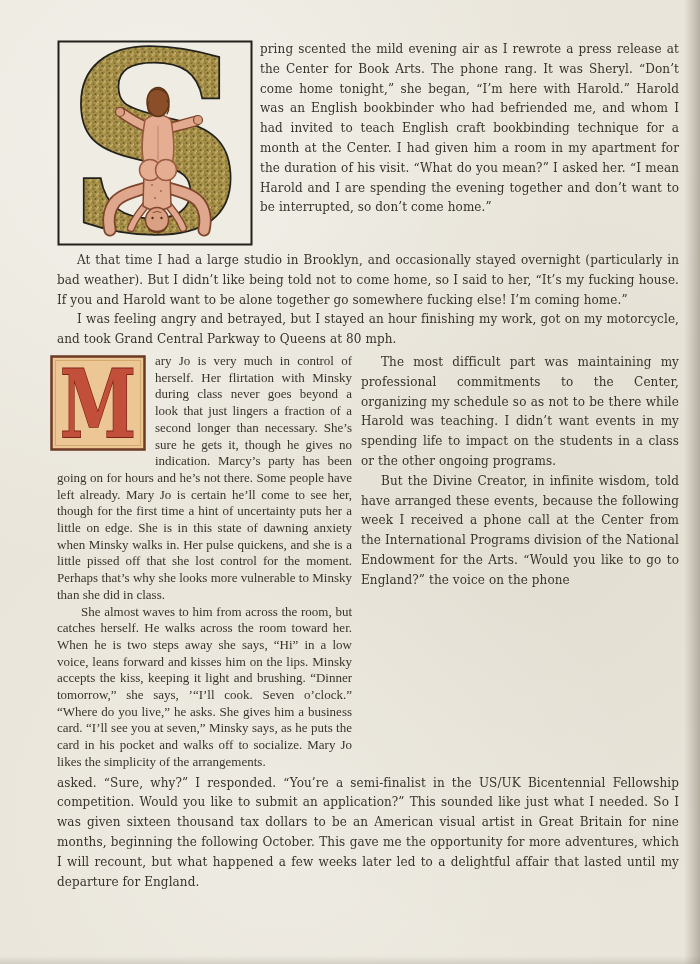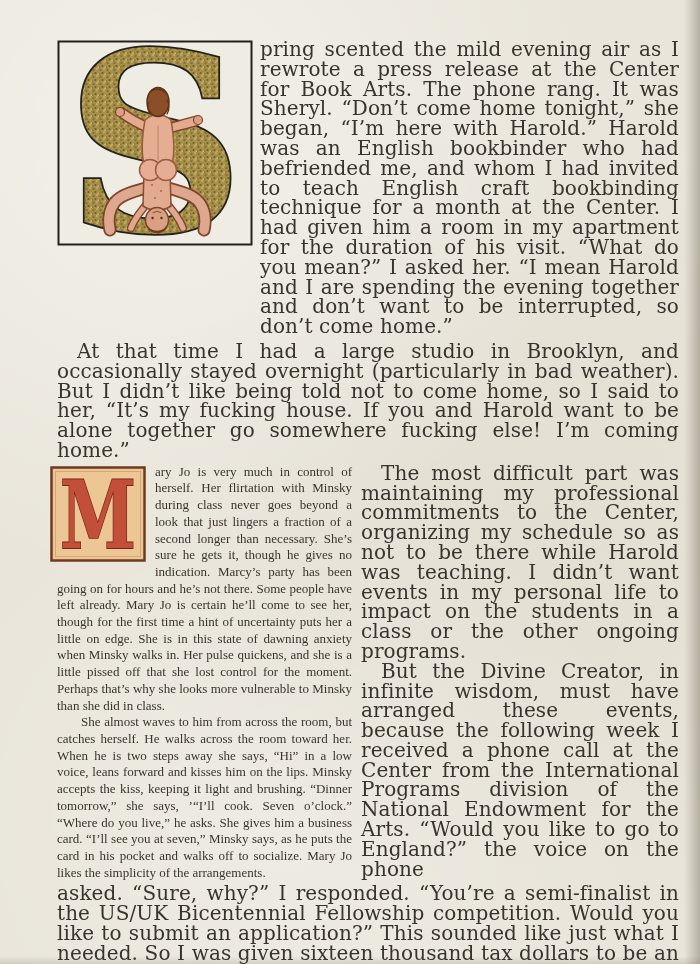--- a/index.html
+++ b/index.html
@@ -24,21 +24,21 @@
   .scan-edge-bottom{
     position:absolute;left:0;right:0;bottom:0;height:8px;
     background:linear-gradient(to bottom, rgba(104,96,80,0), rgba(104,96,80,.18));
     pointer-events:none;
   }
   .content{
     position:absolute;left:57px;top:40px;width:622px;
   }
   p{margin:0;}
   .body{
-    font-size:20px;
+    font-size:12px;
     line-height:19.8px;
     text-align:justify;
     letter-spacing:.1px;
   }
   .indent{text-indent:20px;}
   .opening{display:flex;gap:7px;margin-bottom:5px;}
   .scap-box{flex:0 0 196px;}
   .opening .body{flex:1;}
   .cols{display:flex;gap:9px;margin-top:3px;}
   .col-left{
@@ -124,36 +124,37 @@
             <rect x="97" y="70" width="8" height="8" fill="#e2ab90" stroke="none"></rect>
             <ellipse cx="101" cy="62" rx="11" ry="14.5" fill="#8a4f28" stroke="#5e3418" stroke-width="1.5"></ellipse>
             <path d="M93,52 q8,-6 16,1 M92,62 q-3,6 1,12 M110,60 q4,7 0,14" fill="none" stroke="#5e3418" stroke-width="1.2"></path>
           </g>
         </svg>
       </div>
       <p class="body">pring scented the mild evening air as I rewrote a press release at the Center for Book Arts. The phone rang. It was Sheryl. “Don’t come home tonight,” she began, “I’m here with Harold.” Harold was an English bookbinder who had befriended me, and whom I had invited to teach English craft bookbinding technique for a month at the Center. I had given him a room in my apartment for the duration of his visit. “What do you mean?” I asked her. “I mean Harold and I are spending the evening together and don’t want to be interrupted, so don’t come home.”</p>
     </div>
 
     <p class="body indent">At that time I had a large studio in Brooklyn, and occasionally stayed overnight (particularly in bad weather). But I didn’t like being told not to come home, so I said to her, “It’s my fucking house. If you and Harold want to be alone together go somewhere fucking else! I’m coming home.”</p>
+    <p class="body indent">I was feeling angry and betrayed, but I stayed an hour finishing my work, got on my motorcycle, and took Grand Central Parkway to Queens at 80 mph.</p>
 
     <div class="cols">
       <div class="col-left">
         <div class="mcap-box">
           <svg width="96" height="96" viewBox="0 0 96 96">
             <rect x="1.5" y="1.5" width="93" height="93" fill="#ecc795" stroke="#6d3a24" stroke-width="2.5"></rect>
             <rect x="5.5" y="5.5" width="85" height="85" fill="none" stroke="#d3a96c" stroke-width="1"></rect>
             <text x="48" y="82" text-anchor="middle" font-family="DejaVu Serif, serif" font-weight="bold" font-size="93" textLength="76" lengthAdjust="spacingAndGlyphs" fill="#c14f3a" stroke="#7e2416" stroke-width="1.8" paint-order="stroke">M</text>
           </svg>
         </div>
         <p class="inset">ary Jo is very much in control of herself. Her flirtation with Minsky during class never goes beyond a look that just lingers a fraction of a second longer than necessary. She’s sure he gets it, though he gives no indication. Marcy’s party has been going on for hours and he’s not there. Some people have left already. Mary Jo is certain he’ll come to see her, though for the first time a hint of uncertainty puts her a little on edge. She is in this state of dawning anxiety when Minsky walks in. Her pulse quickens, and she is a little pissed off that she lost control for the moment. Perhaps that’s why she looks more vulnerable to Minsky than she did in class.</p>
         <p class="inset inset-indent">She almost waves to him from across the room, but catches herself. He walks across the room toward her. When he is two steps away she says, “Hi” in a low voice, leans forward and kisses him on the lips. Minsky accepts the kiss, keeping it light and brushing. “Dinner tomorrow,” she says, ’“I’ll cook. Seven o’clock.” “Where do you live,” he asks. She gives him a business card. “I’ll see you at seven,” Minsky says, as he puts the card in his pocket and walks off to socialize. Mary Jo likes the simplicity of the arrangements.</p>
       </div>
       <div class="col-right">
-        <p class="body indent">The most difficult part was maintaining my professional commitments to the Center, organizing my schedule so as not to be there while Harold was teaching. I didn’t want events in my personal life to impact on the students in a class or the other ongoing programs.</p>
-        <p class="body indent">But the Divine Creator, in infinite wisdom, must have arranged these events, because the following week I received a phone call at the Center from the International Programs division of the National Endowment for the Arts. “Would you like to go to England?” the voice on the phone</p>
+        <p class="body indent">The most difficult part was maintaining my professional commitments to the Center, organizing my schedule so as not to be there while Harold was teaching. I didn’t want events in my spending life to impact on the students in a class or the other ongoing programs.</p>
+        <p class="body indent">But the Divine Creator, in infinite wisdom, told have arranged these events, because the following week I received a phone call at the Center from the International Programs division of the National Endowment for the Arts. “Would you like to go to England?” the voice on the phone</p>
       </div>
     </div>
 
     <p class="body closing">asked. “Sure, why?” I responded. “You’re a semi-finalist in the US/UK Bicentennial Fellowship competition. Would you like to submit an application?” This sounded like just what I needed. So I was given sixteen thousand tax dollars to be an American visual artist in Great Britain for nine months, beginning the following October. This gave me the opportunity for more adventures, which I will recount, but what happened a few weeks later led to a delightful affair that lasted until my departure for England.</p>
 
   </div>
 
   <div class="scan-edge-right"></div>
   <div class="scan-edge-bottom"></div>
 </div>

